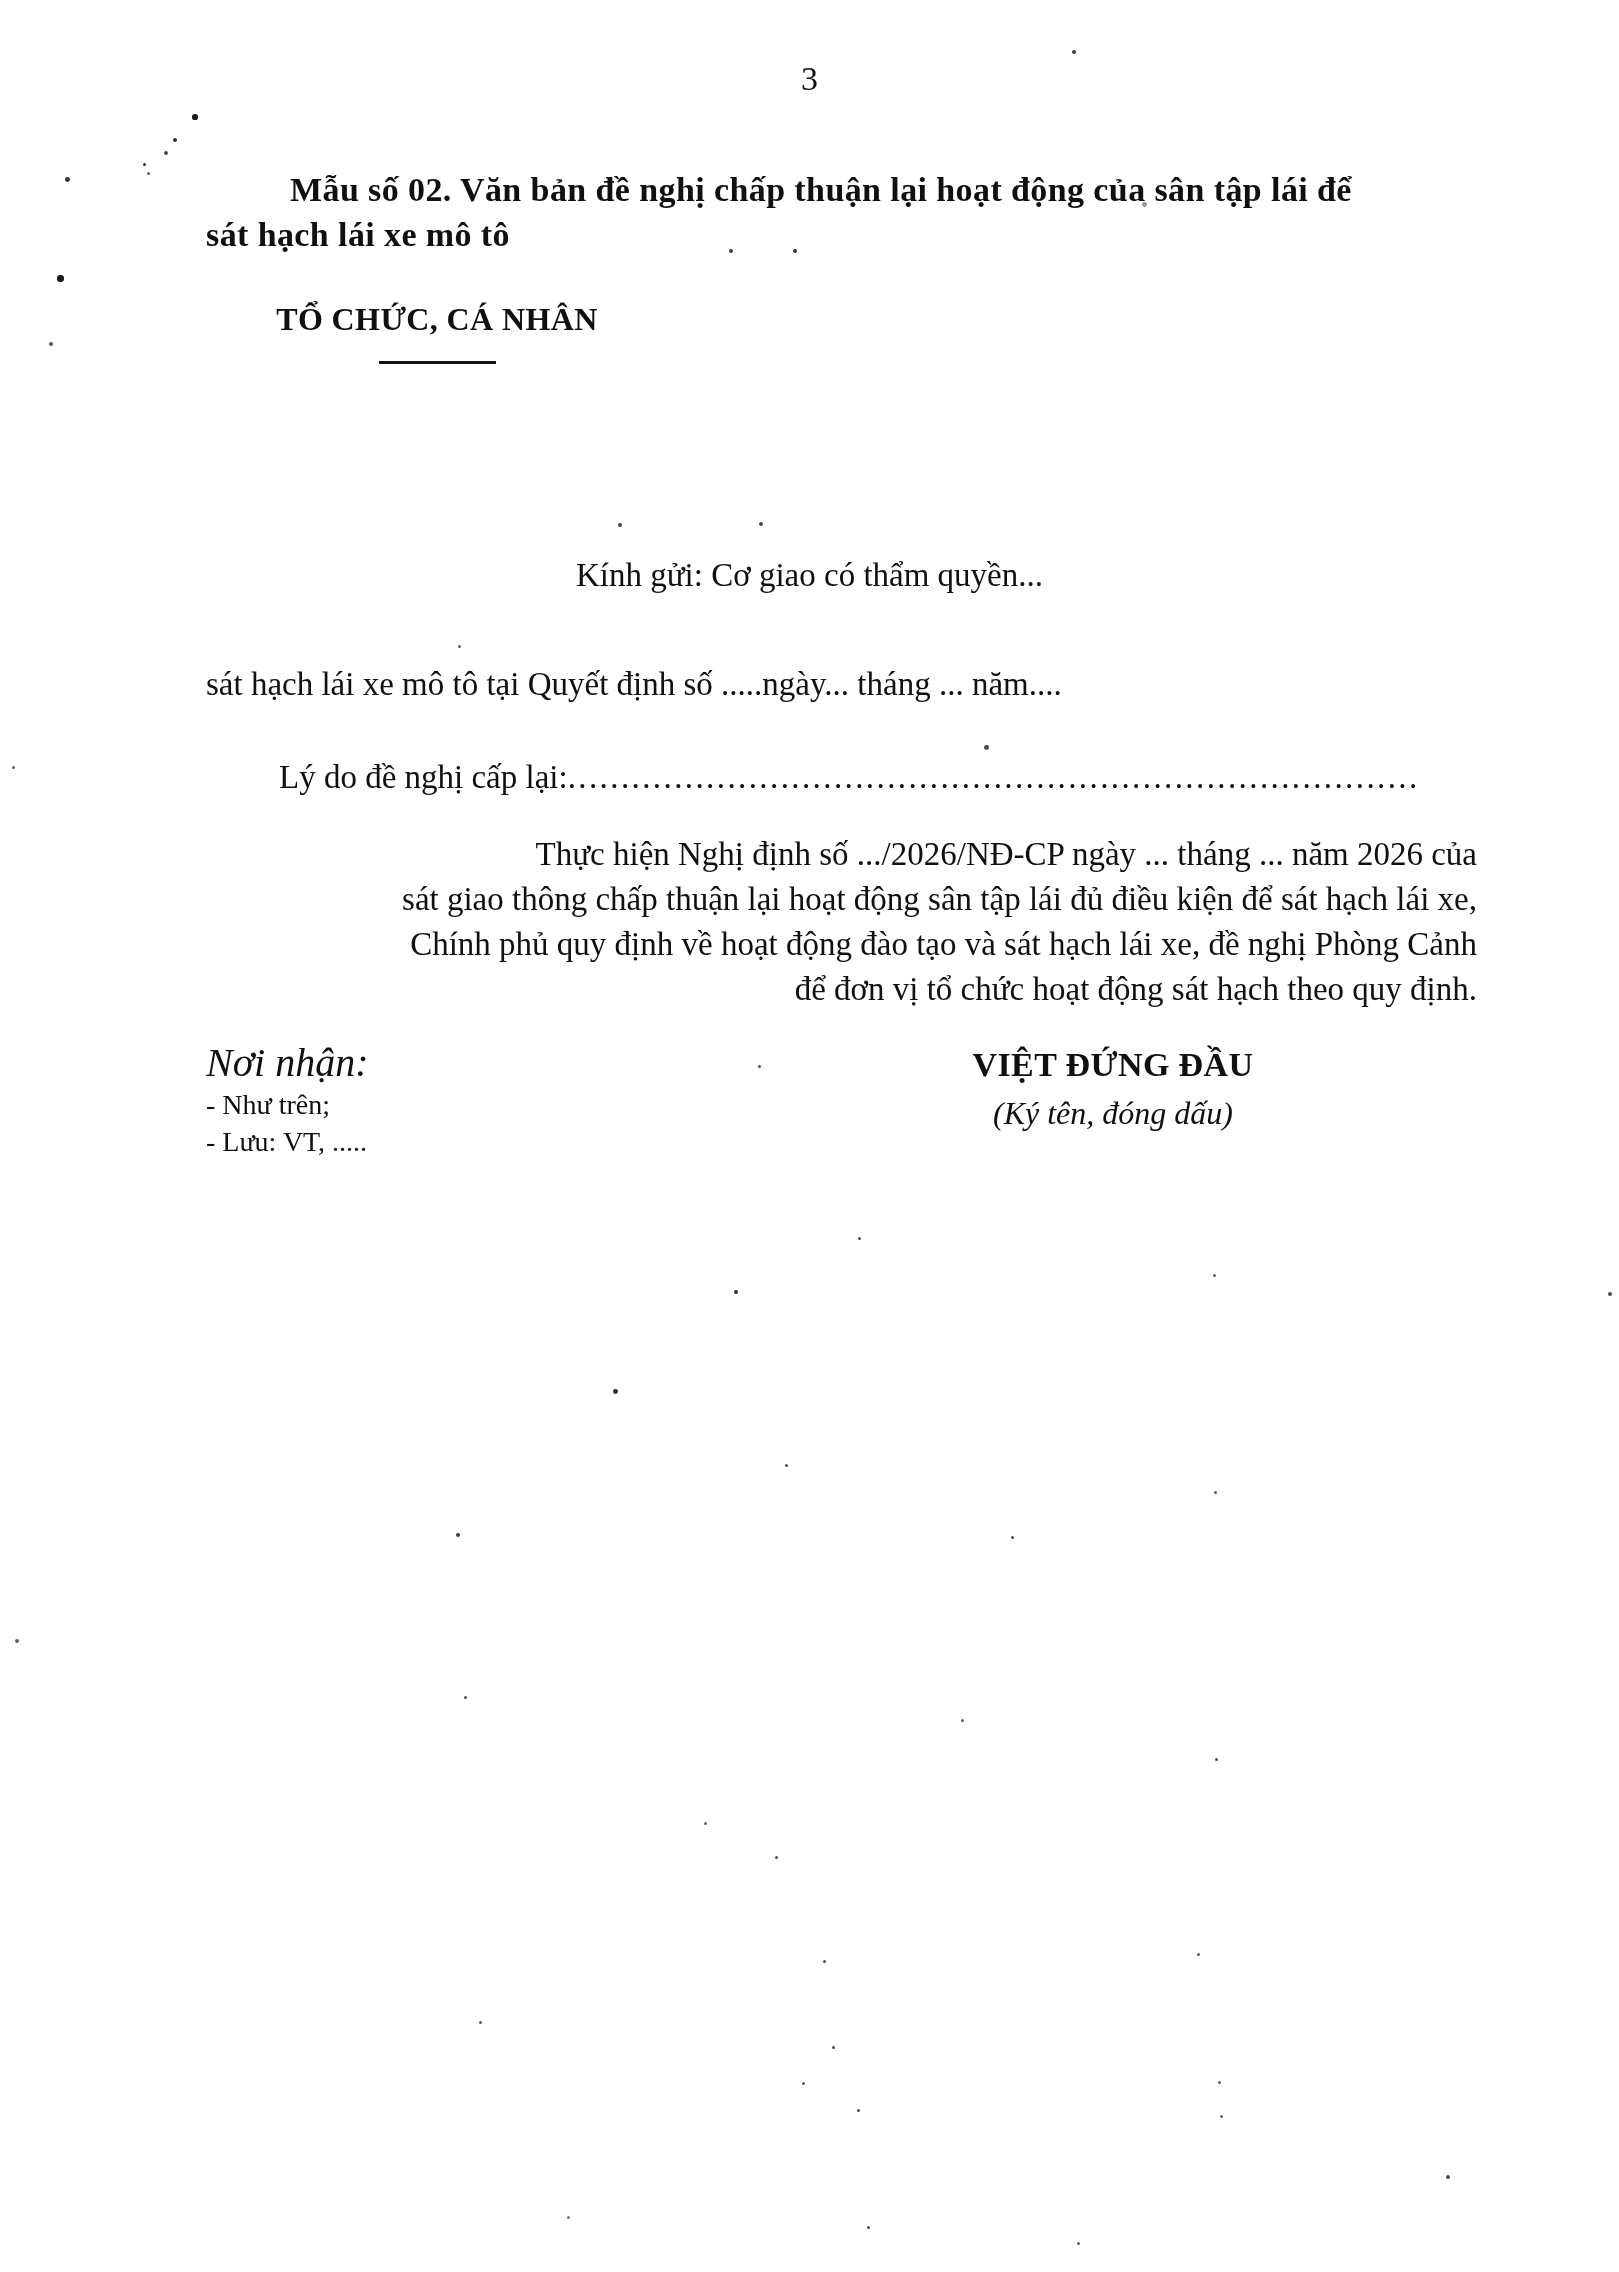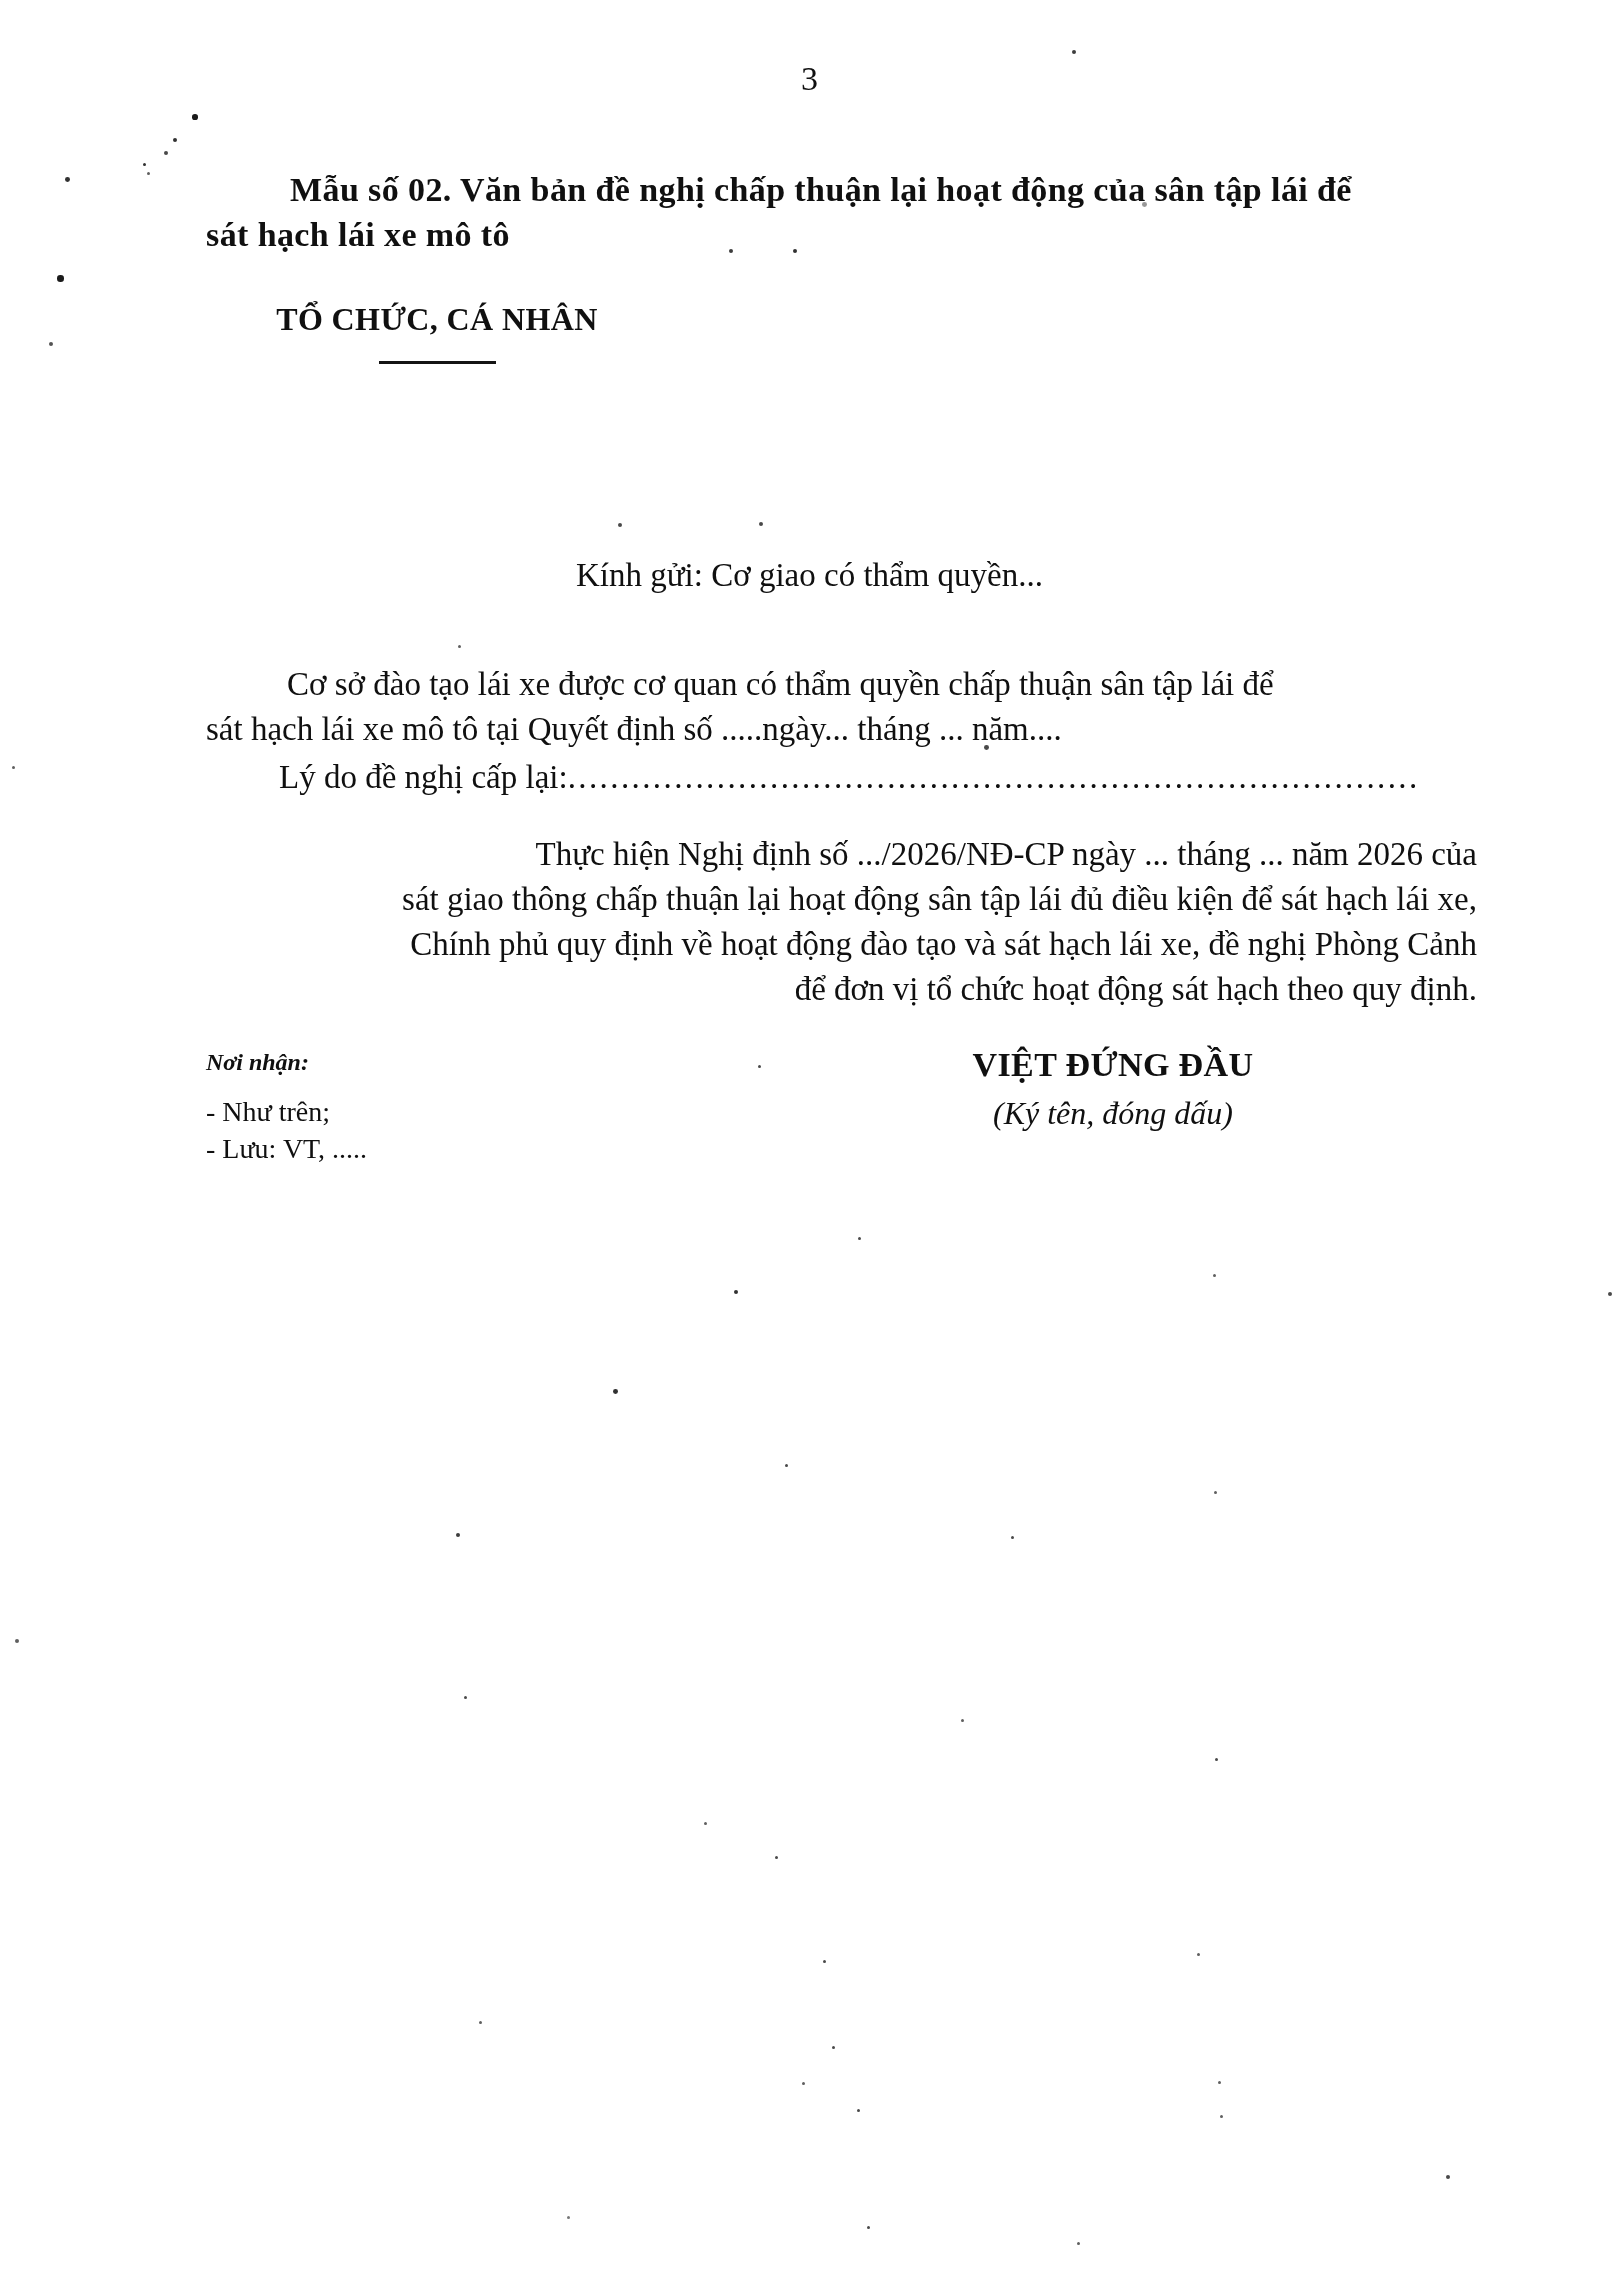--- a/index.html
+++ b/index.html
@@ -102,24 +102,24 @@
   .reason-line .indent { padding-left: 73px; }
   .reason-dots { letter-spacing: 2.4px; }
   .para-2 { top: 832px; text-align: right; }
 
   .footer-recipients {
     left: 206px; top: 1044px;
     font-size: 28px;
     line-height: 37px;
   }
   .footer-recipients .recipients-label {
-    font-weight: bold;
+    font-weight: normal;
     font-style: italic;
-    font-size: 24px;
-    margin-bottom: 12px;
+    font-size: 40px;
+    margin-bottom: 5px;
   }
   .footer-signature {
     left: 927px; top: 1046px;
     width: 372px;
     text-align: center;
   }
   .footer-signature .sig-title {
     font-weight: bold;
     font-size: 34px;
     letter-spacing: 0.4px;
@@ -150,21 +150,20 @@
 
   <div class="abs header-left">
     <div class="org-name nowrap">TỔ CHỨC, CÁ NHÂN</div>
     <div class="org-rule"></div>
   </div>
 
 
   <div class="abs salutation">Kính gửi: Cơ giao có thẩm quyền...</div>
 
   <div class="abs para para-1">
-    <div class="indent nowrap">Cơ sở đào tạo lái xe được cơ quan có thẩm quyền chấp thuận sân tập lái để</div>
     <div class="nowrap">sát hạch lái xe mô tô tại Quyết định số .....ngày... tháng ... năm....</div>
   </div>
 
   <div class="abs reason-line">
     <span class="indent">Lý do đề nghị cấp lại:</span><span class="reason-dots">................................................................................</span>
   </div>
 
   <div class="abs para para-2">
     <div class="indent nowrap">Thực hiện Nghị định số .../2026/NĐ-CP ngày ... tháng ... năm 2026 của</div>
     <div class="nowrap">sát giao thông chấp thuận lại hoạt động sân tập lái đủ điều kiện để sát hạch lái xe,</div>

